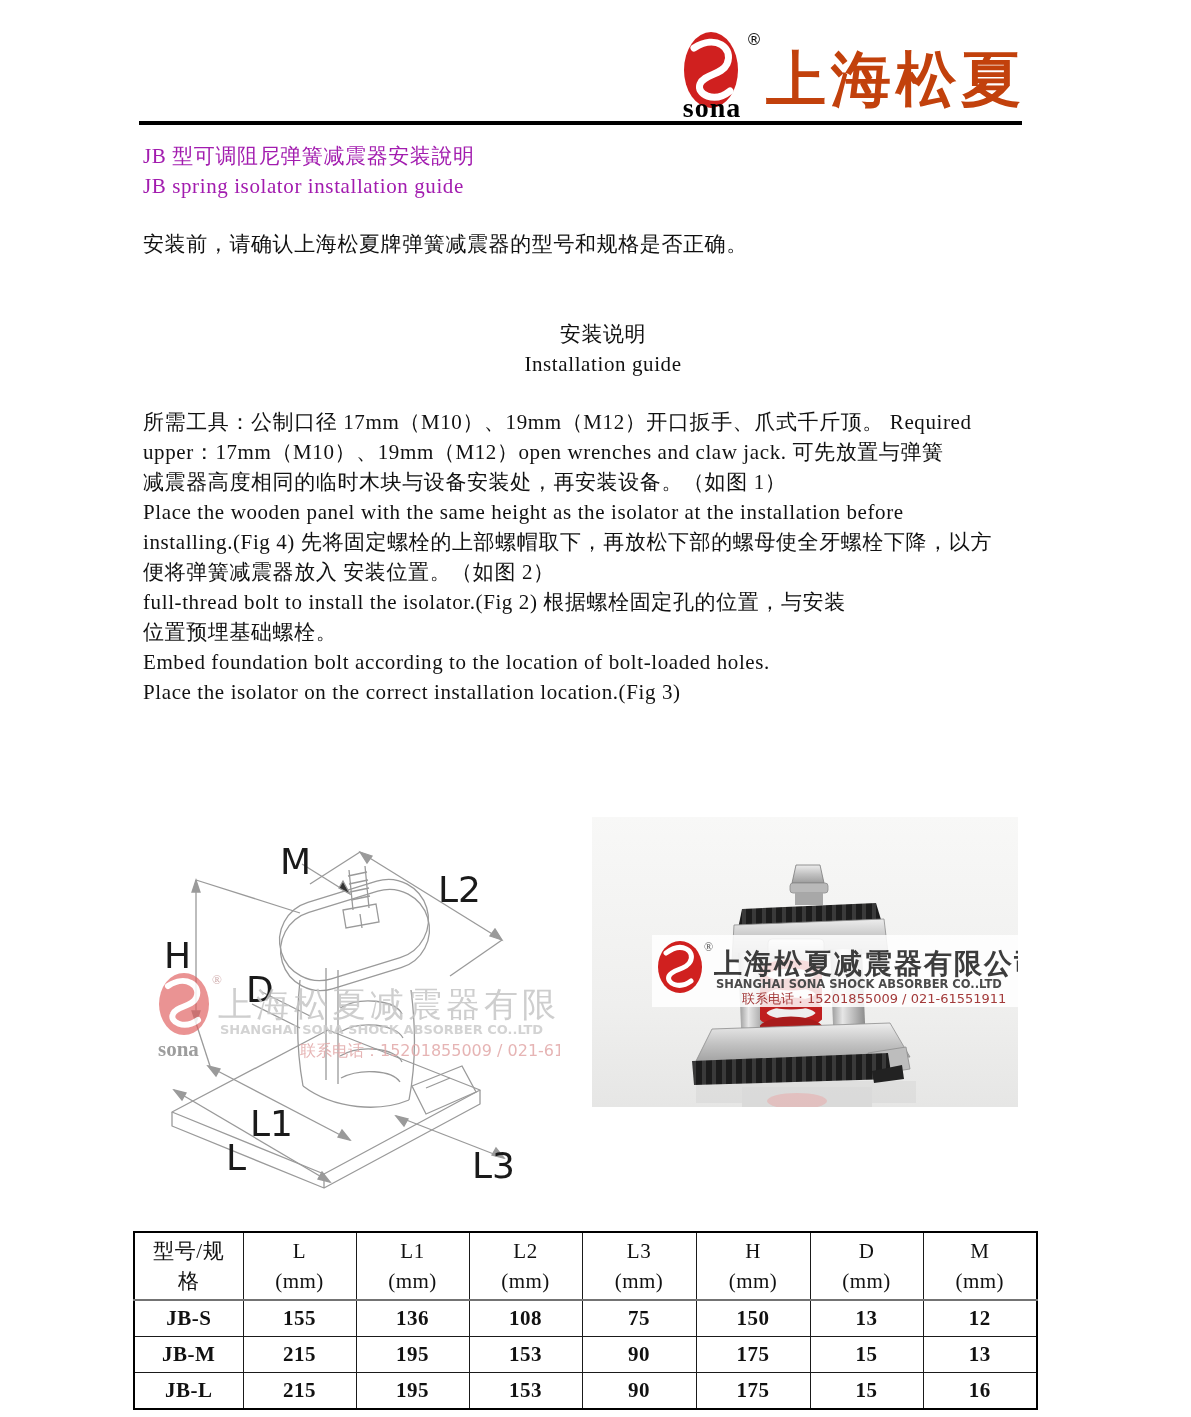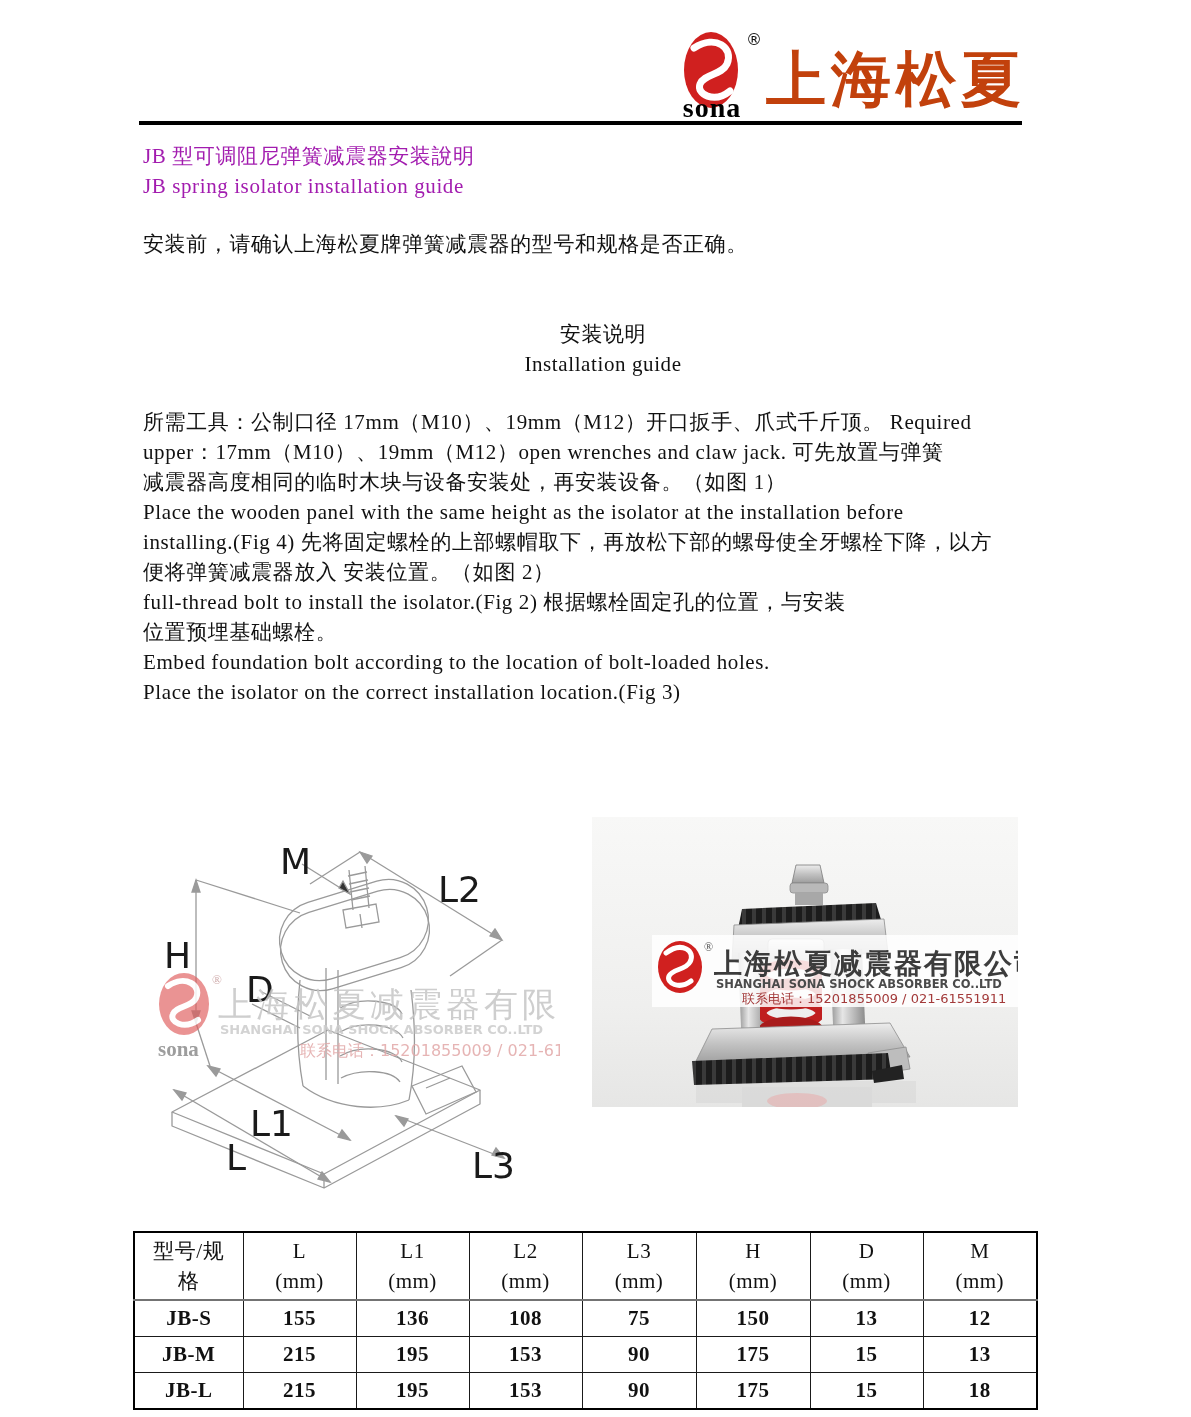--- a/index.html
+++ b/index.html
@@ -288,18 +288,18 @@
         <td>13</td>
       </tr>
       <tr class="datarow">
         <td>JB-L</td>
         <td>215</td>
         <td>195</td>
         <td>153</td>
         <td>90</td>
         <td>175</td>
         <td>15</td>
-        <td>18</td>
+        <td>16</td>
       </tr>
     </tbody>
   </table>
 
 </div>
 
 </body></html>

